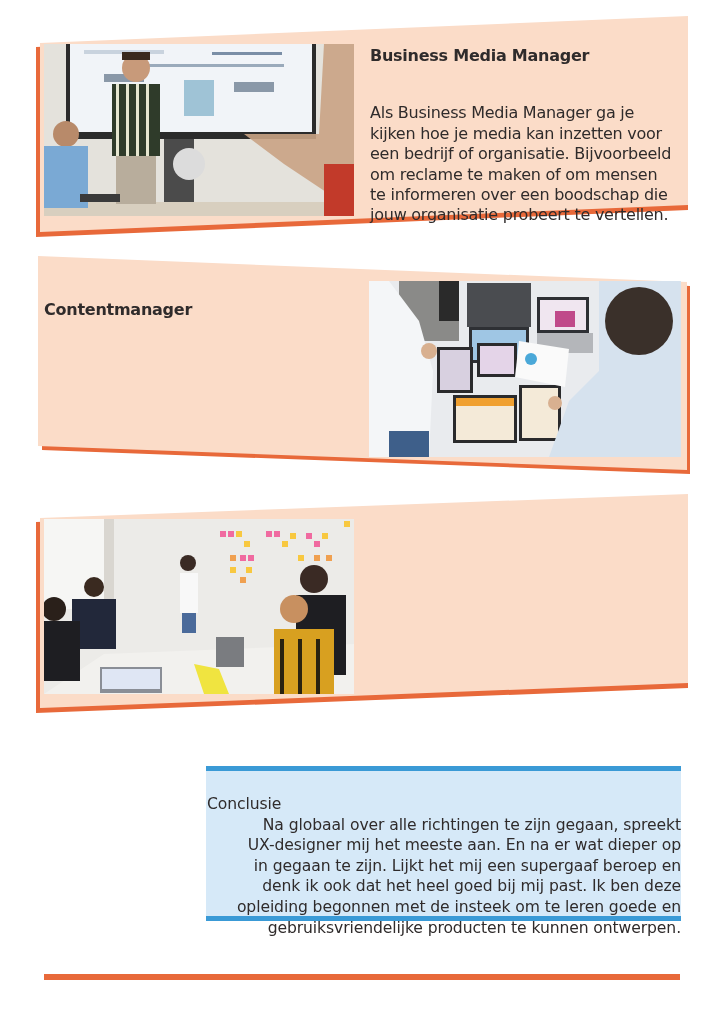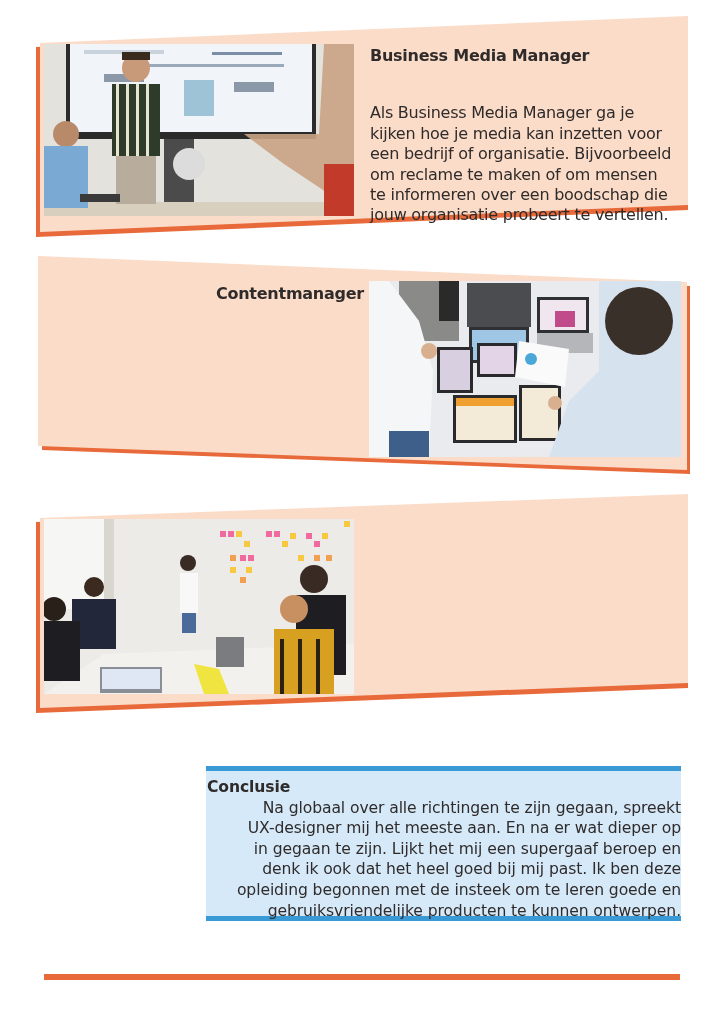--- a/index.html
+++ b/index.html
@@ -58,21 +58,21 @@
       height: 155px;
       background: #d6e9f8;
       border-top: 5px solid #3a9ad6;
       border-bottom: 5px solid #3a9ad6;
       box-sizing: border-box;
       padding: 6px 0 0 1px;
       font-size: 15.6px;
       line-height: 20.6px;
       letter-spacing: -0.1px;
     }
-    .conclusion .title { font-weight: bold; display: block; }
+    .conclusion .title { font-weight: normal; display: block; margin-top: 17px; }
     .conclusion .body { display: block; white-space: pre-line; text-align: right; }
     .footer-line {
       position: absolute;
       left: 44px;
       top: 974px;
       width: 636px;
       height: 6px;
       background: #e8693a;
     }
   </style>
@@ -127,21 +127,21 @@
 te informeren over een boodschap die
 jouw organisatie probeert te vertellen.</span>
   </div>
 </div>
 
 <div class="card">
   <svg class="shape" viewBox="0 0 724 1024">
     <polygon points="42,260 690,286 690,474 42,450" fill="#e8693a"></polygon>
     <polygon points="38,256 687,282 687,470 38,446" fill="#fbdcc8"></polygon>
   </svg>
-  <div class="text-block" style="left:44px; top:284px; width:320px;text-align:right;">
+  <div class="text-block" style="left:44px; top:300px; width:320px;">
     <span class="title">Contentmanager</span>
   </div>
   <div class="photo" style="left:369px; top:281px; width:312px; height:176px;">
     <svg viewBox="0 0 312 176" preserveAspectRatio="none">
       <rect width="312" height="176" fill="#e9ebee"></rect>
       <rect x="30" y="0" width="60" height="60" fill="#8a8a88"></rect>
       <rect x="70" y="0" width="20" height="40" fill="#2a2a2a"></rect>
 
       <rect x="98" y="2" width="64" height="44" fill="#4a4c50"></rect>
       <rect x="100" y="46" width="60" height="36" fill="#2e3034"></rect>

